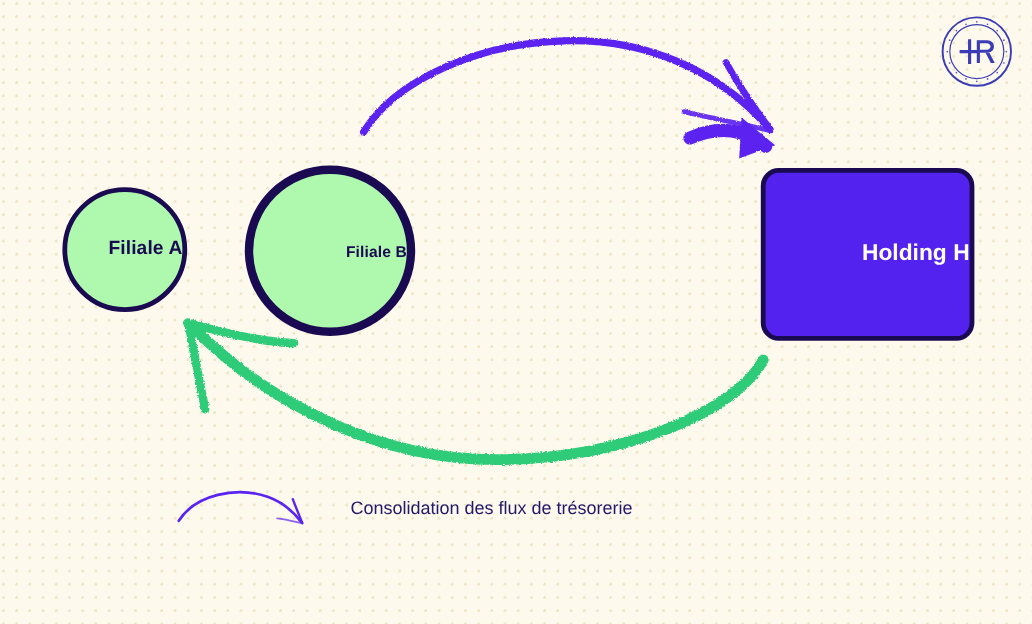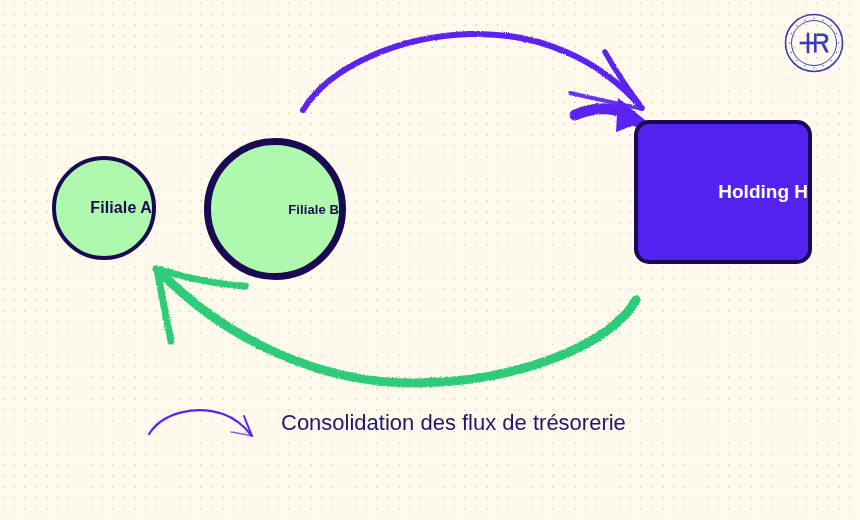--- a/index.html
+++ b/index.html
@@ -71,21 +71,21 @@
   #node-filiale-b .node-label { font-size: 13px; margin-left: 35px; }
 
   #node-filiale-c {
     left: 383px; top: 96px;
     width: 216px; height: 216px;
     border-width: 11px;
   }
   #node-filiale-c .node-label { font-size: 20px; }
 
   #node-holding-h {
-    left: 634px; top: 120px;
+    left: 634px; top: 140px;
     width: 178px; height: 144px;
     background: #5322ee;
     border: 4px solid #1a0a51;
     border-radius: 15px;
   }
   #node-holding-h .node-label {
     color: #ffffff;
     font-size: 19px;
     font-weight: bold;
   }
@@ -109,23 +109,23 @@
     flex: 0 0 115px;
     position: relative;
   }
   .legend-swatch svg {
     position: absolute;
     left: 0;
     top: 0;
   }
   .legend-label {
     color: #23186b;
-    font-size: 22px;
+    font-size: 15px;
     white-space: nowrap;
-    margin-left: 21px;
+    margin-left: 32px;
   }
 
   
   #logo-seal {
     position: absolute;
     left: 783px;
     top: 12px;
     width: 62px;
     height: 62px;
   }

